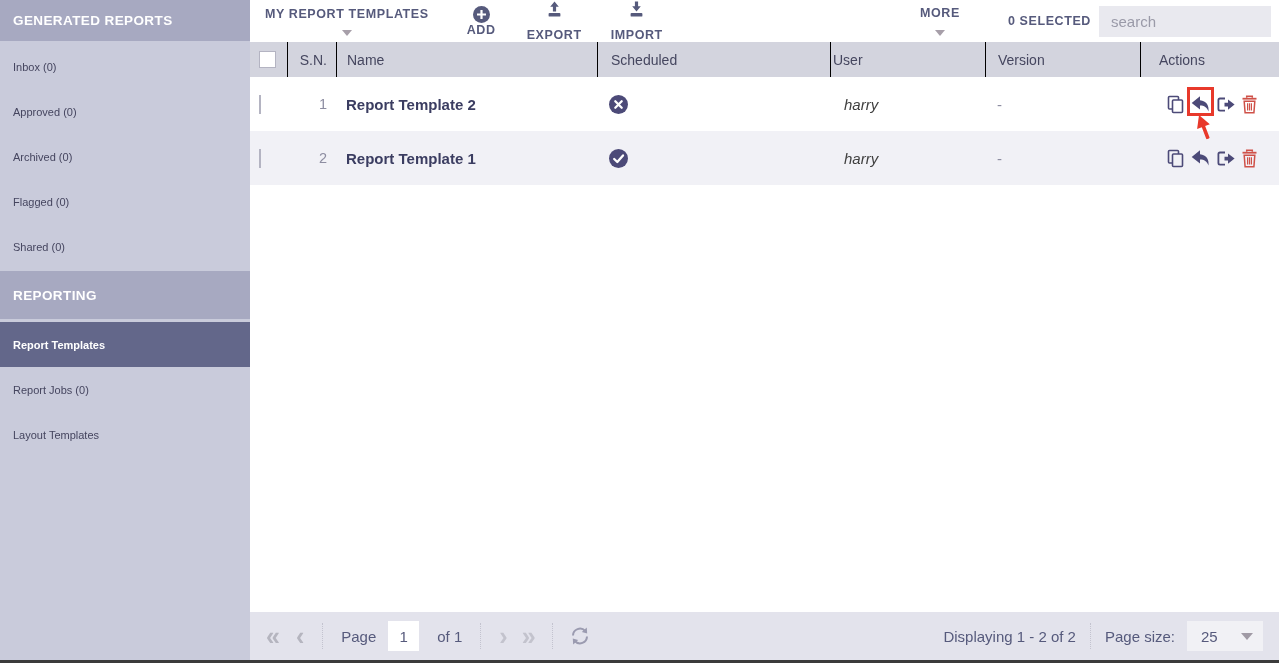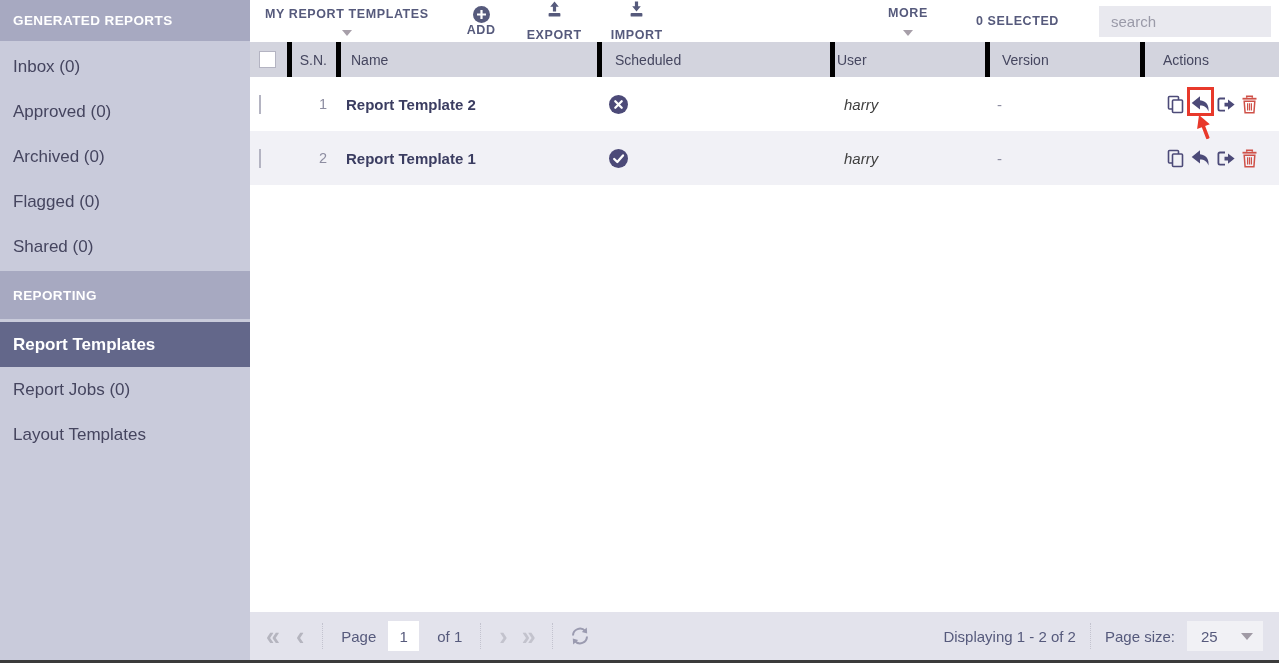--- a/index.html
+++ b/index.html
@@ -6,50 +6,50 @@
   body { font-family:"Liberation Sans", sans-serif; background:#fff; }
   #screen { position:relative; width:1279px; height:663px; overflow:hidden; background:#fff; }
 
   
   .sidebar { position:absolute; left:0; top:0; bottom:0; width:250px; background:#c9cbdb; }
   .sb-header { height:41px; display:flex; align-items:center; padding-left:13px;
                background:#a7a9c1; color:#fff; font-size:13.5px; font-weight:bold; letter-spacing:.4px; }
   .sb-header.second { margin-top:2px; height:48px; }
   .sb-items { padding-top:3px; }
   .sb-item { height:45px; display:flex; align-items:center; padding-left:13px;
-             color:#45455f; font-size:17px; cursor:pointer; }
+             color:#45455f; font-size:11px; cursor:pointer; }
   .sb-item.selected { background:#63678a; color:#fff; font-weight:bold; }
 
   
   .toolbar { position:absolute; left:250px; top:0; right:0; height:42px; background:#fff;
              display:flex; align-items:center; color:#565a7c; }
   .tb-group { display:flex; align-items:center; font-size:12.5px; font-weight:bold;
               letter-spacing:.6px; cursor:pointer; white-space:nowrap;flex-direction:column; }
   .caret { width:0; height:0; border-left:5.5px solid transparent; border-right:5.5px solid transparent;
            border-top:6.5px solid #a79fa9; display:inline-block; }
   .tb-menu { margin-left:15px; gap:9px; }
   .tb-add { margin-left:38px; }
   .tb-export { margin-left:31px; gap:7px; }
   .tb-import { margin-left:29px; gap:7px; }
   .tb-more { gap:10px; }
   .tb-selected { margin-left:48px; font-size:12.5px; font-weight:bold; letter-spacing:.6px; white-space:nowrap; }
   .tb-spacer { flex:1; }
   .add-circle { width:17px; height:17px; border-radius:50%; background:#565a7c;
                 display:flex; align-items:center; justify-content:center; }
-  .search-box { margin-left:40px; margin-right:8px; width:172px; height:31px; background:#e9e9ef;
+  .search-box { margin-left:8px; margin-right:8px; width:172px; height:31px; background:#e9e9ef;
                 border:none; outline:none; padding:0 12px; font-size:15px; color:#45455f;
                 font-family:"Liberation Sans", sans-serif; }
   .search-box::placeholder { color:#9a9aa8; }
 
   
   .grid-cols { display:grid; grid-template-columns:37px 49px 261px 233px 155px 155px 1fr; }
   .thead { position:absolute; left:250px; top:42px; right:0; height:35px; background:#d3d4de;
            color:#45465f; font-size:14px; align-items:center; }
   .thead > div { height:35px; display:flex; align-items:center; }
-  .thead > div + div { border-left:5px solid #000000; }
+  .thead > div + div { border-left:1px solid #000000; }
   .th-cb { padding-left:9px; }
   .th-sn { justify-content:flex-end; padding-right:9px; }
   .th-name { padding-left:10px; }
   .th-sched { padding-left:13px; }
   .th-user { padding-left:2px; }
   .th-version { padding-left:12px; }
   .th-actions { padding-left:18px; }
 
   .tbody { position:absolute; left:250px; top:77px; right:0; }
   .trow { height:54px; align-items:center; font-size:15px; }

